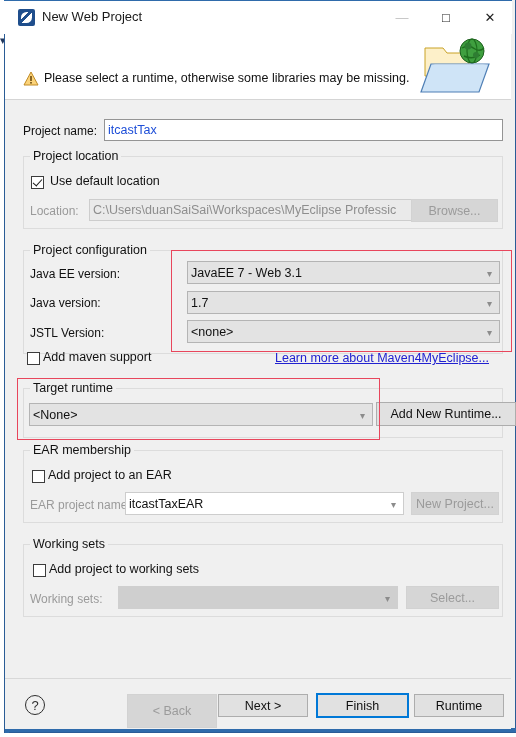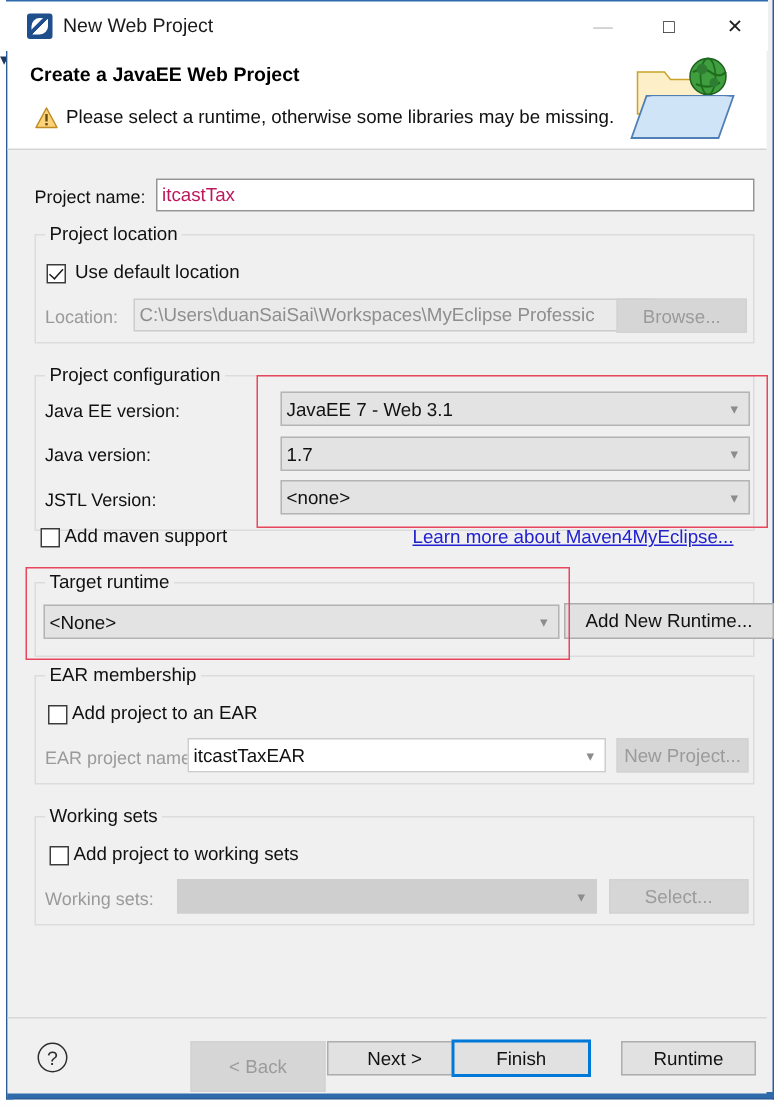--- a/index.html
+++ b/index.html
@@ -181,21 +181,21 @@
     white-space: nowrap;
   }
   .row-label.dim { color: #9a9a9a; }
 
   .textfield {
     position: absolute;
     background: #ffffff;
     border: 1px solid #949494;
     box-sizing: border-box;
     font-size: 12.5px;
-    color: #be185d;
+    color: #1d4ed8;
     padding: 0 3px;
     display: flex;
     align-items: center;
     overflow: hidden;
     white-space: nowrap;
   }
   .textfield.disabled {
     background: #eaeaea;
     border-color: #cdcdcd;
     color: #8e8e8e;
@@ -363,21 +363,20 @@
     </div>
     <div class="win-btn" id="btn-max">
       <span>□</span>
     </div>
     <div class="win-btn" id="btn-close">
       <span>✕</span>
     </div>
   </div>
 
   <div id="header">
-    <div class="header-title">Create a JavaEE Web Project</div>
 
     <svg class="warn-icon" viewBox="0 0 16 15">
       <polygon points="8,1 15,14 1,14" fill="#fbd37a" stroke="#c08a24" stroke-width="1" stroke-linejoin="round"></polygon>
       <rect x="7.2" y="5" width="1.6" height="5" fill="#6b4a10"></rect>
       <rect x="7.2" y="11" width="1.6" height="1.6" fill="#6b4a10"></rect>
     </svg>
     <div class="header-msg">Please select a runtime, otherwise some libraries may be missing.</div>
 
     <svg class="header-art" viewBox="0 0 84 64">
       <path d="M8 22 L8 14 L26 14 L30 19 L52 19 L52 42 L8 42 Z" fill="#fdf0c9" stroke="#c9a227" stroke-width="1"></path>
@@ -470,17 +469,17 @@
   </div>
 
   <div class="redbox" style="left:171px; top:250px; width:341px; height:102px;"></div>
   <div class="redbox" style="left:17px; top:378px; width:363px; height:62px;"></div>
 
   <div id="footer">
     <div class="help-icon">?</div>
 
     <div class="btn disabled" style="left:122px; top:15px; width:90px; height:34px;">&lt; Back</div>
     <div class="btn" style="left:213px; top:15px; width:90px; height:23px;">Next &gt;</div>
-    <div class="btn default" style="left:296px; top:14px; width:93px; height:25px;">Finish</div>
+    <div class="btn default" style="left:311px; top:14px; width:93px; height:25px;">Finish</div>
     <div class="btn" style="left:409px; top:15px; width:90px; height:23px;">Runtime</div>
   </div>
 
 </div>
 
 </body></html>

